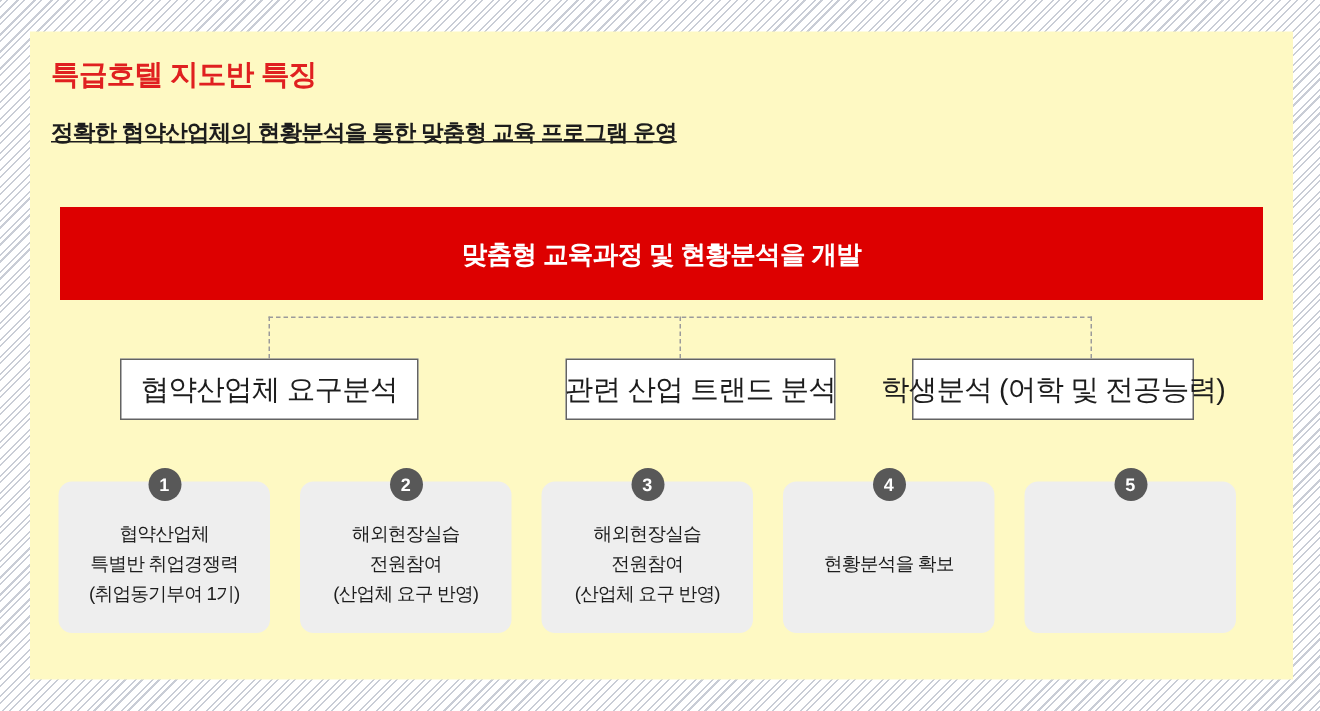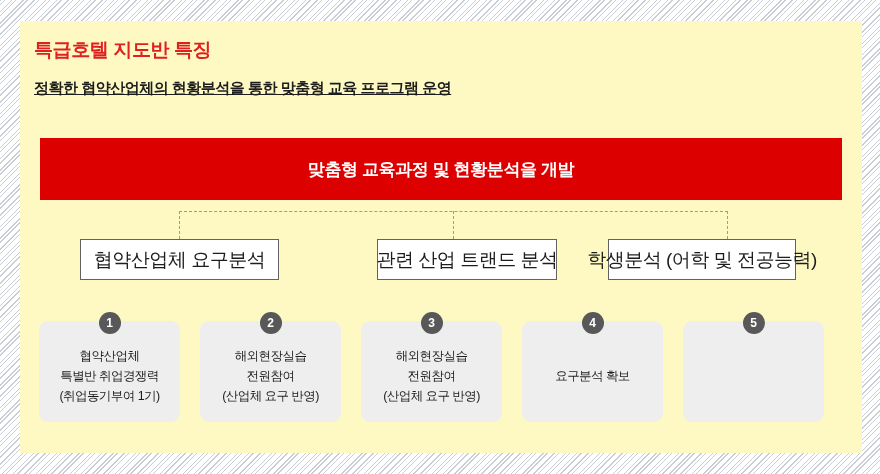--- a/index.html
+++ b/index.html
@@ -250,21 +250,21 @@
       <div class="card-lines">
         <div class="card-line">해외현장실습</div>
         <div class="card-line">전원참여</div>
         <div class="card-line">(산업체 요구 반영)</div>
       </div>
     </div>
 
     <div class="card card-3">
       <div class="badge">4</div>
       <div class="card-lines">
-        <div class="card-line">요구분석 확보</div>
+        <div class="card-line">현황분석을 확보</div>
       </div>
     </div>
 
     <div class="card card-4">
       <div class="badge">5</div>
     </div>
 
   </div>
 
 </div>

